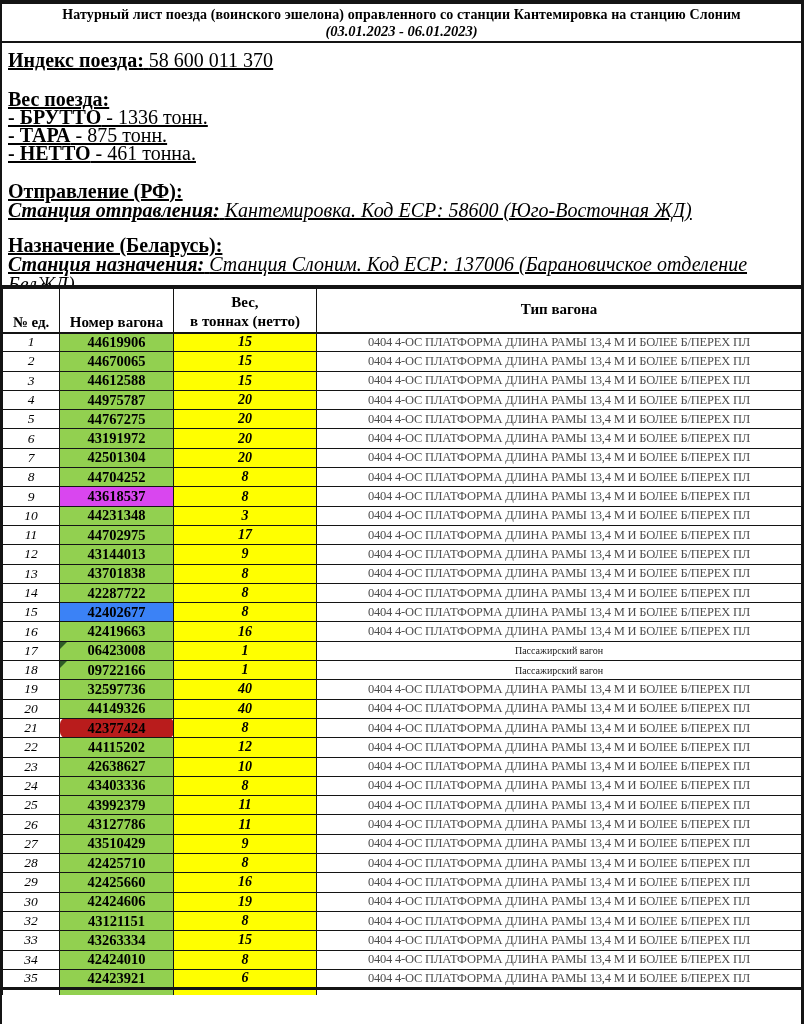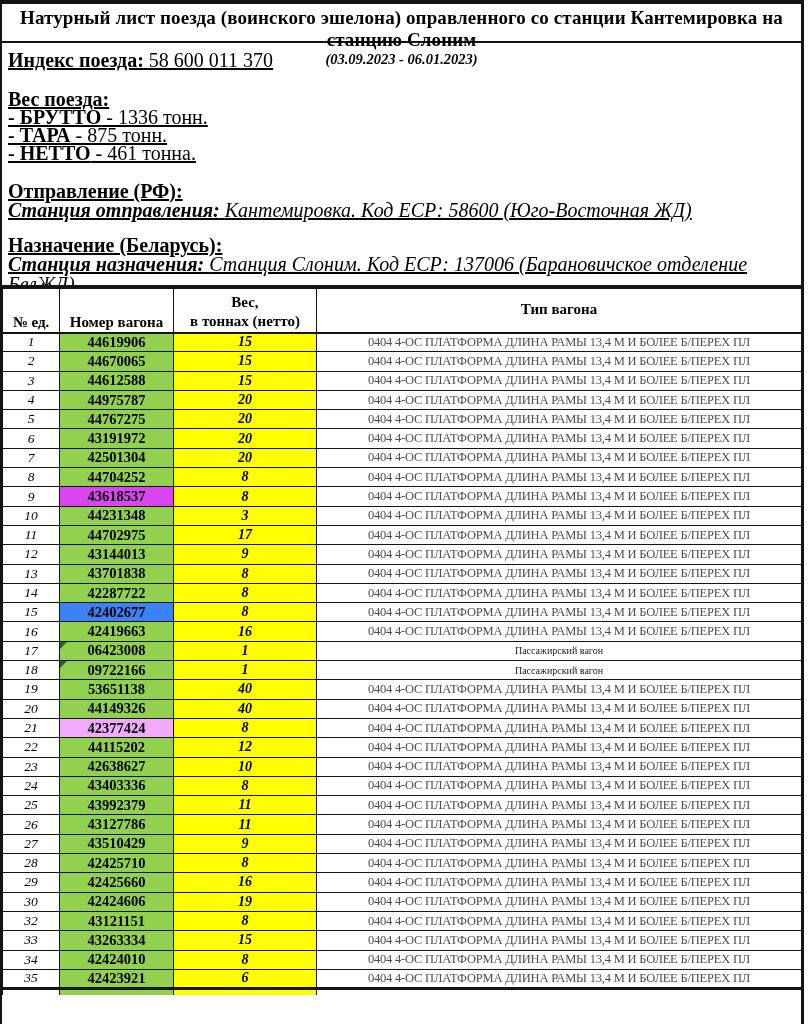--- a/index.html
+++ b/index.html
@@ -7,21 +7,21 @@
   .page {
     position:relative; width:810px; height:1024px; background:#ffffff;
     overflow:hidden; font-family:"Liberation Serif", serif; color:#000;
   }
   .doc {
     position:absolute; top:0; left:0; width:804px; height:1024px;
     border-top:4px solid #141414; border-left:2px solid #141414; border-right:3px solid #141414;
   }
   
   .title-block { height:39px; border-bottom:2px solid #141414; text-align:center; padding-top:3px; }
-  .title-line1 { font-size:19px; font-weight:bold; letter-spacing:0.1px; }
+  .title-line1 { font-size:14px; font-weight:bold; letter-spacing:0.1px; }
   .title-line2 { font-size:14.5px; font-weight:bold; font-style:italic; }
   
   .info-block { height:245px; padding:7px 8px 0 6px; border-bottom:3px solid #141414; overflow:hidden; }
   .info-line { font-size:20px; line-height:18px;text-decoration:underline; }
   .lbl-b { font-weight:bold; }
   .lbl-bi { font-weight:bold; font-style:italic; }
   .val-u { text-decoration:underline; }
   .val-i { font-style:italic; }
   .gap-lg { height:20px; }
   .gap-md { height:16px; }
@@ -55,21 +55,21 @@
   .wagons tfoot td { height:6px; border-bottom:none; }
 </style>
 </head>
 <body>
 
 <div class="page">
   <div class="doc">
 
     <div class="title-block">
       <div class="title-line1">Натурный лист поезда (воинского эшелона) оправленного со станции Кантемировка  на станцию Слоним</div>
-      <div class="title-line2">(03.09.2023 - 06.01.2023)</div>
+      <div class="title-line2">(03.01.2023 - 06.01.2023)</div>
     </div>
 
     <div class="info-block">
       <div class="info-line sp">
         <span class="lbl-b">Индекс поезда:</span>
         <span> </span>
         <span class="val-u">58 600 011 370</span>
       </div>
       <div class="gap-lg"></div>
       <div class="info-line lbl-b">Вес поезда:</div>
@@ -225,33 +225,33 @@
             <td class="cell-type passenger">Пассажирский вагон</td>
           </tr>
           <tr>
             <td class="cell-num">18</td>
             <td class="cell-wagon" style="background: rgb(146, 208, 80);">09722166<span class="tri" style="border-top-color: rgb(47, 93, 39);"></span></td>
             <td class="cell-weight" style="background: rgb(255, 255, 0);">1</td>
             <td class="cell-type passenger">Пассажирский вагон</td>
           </tr>
           <tr>
             <td class="cell-num">19</td>
-            <td class="cell-wagon" style="background: rgb(146, 208, 80);">53651138</td>
+            <td class="cell-wagon" style="background: rgb(146, 208, 80);">32597736</td>
             <td class="cell-weight" style="background: rgb(255, 255, 0);">40</td>
             <td class="cell-type">0404 4-ОС ПЛАТФОРМА ДЛИНА РАМЫ 13,4 М И БОЛЕЕ Б/ПЕРЕХ ПЛ</td>
           </tr>
           <tr>
             <td class="cell-num">20</td>
             <td class="cell-wagon" style="background: rgb(146, 208, 80);">44149326</td>
             <td class="cell-weight" style="background: rgb(255, 255, 0);">40</td>
             <td class="cell-type">0404 4-ОС ПЛАТФОРМА ДЛИНА РАМЫ 13,4 М И БОЛЕЕ Б/ПЕРЕХ ПЛ</td>
           </tr>
           <tr>
             <td class="cell-num">21</td>
-            <td class="cell-wagon" style="background: #f0abfc;">42377424</td>
+            <td class="cell-wagon" style="background: #b91c1c; border-radius: 6px;">42377424</td>
             <td class="cell-weight" style="background: rgb(255, 255, 0);">8</td>
             <td class="cell-type">0404 4-ОС ПЛАТФОРМА ДЛИНА РАМЫ 13,4 М И БОЛЕЕ Б/ПЕРЕХ ПЛ</td>
           </tr>
           <tr>
             <td class="cell-num">22</td>
             <td class="cell-wagon" style="background: rgb(146, 208, 80);">44115202</td>
             <td class="cell-weight" style="background: rgb(255, 255, 0);">12</td>
             <td class="cell-type">0404 4-ОС ПЛАТФОРМА ДЛИНА РАМЫ 13,4 М И БОЛЕЕ Б/ПЕРЕХ ПЛ</td>
           </tr>
           <tr>

